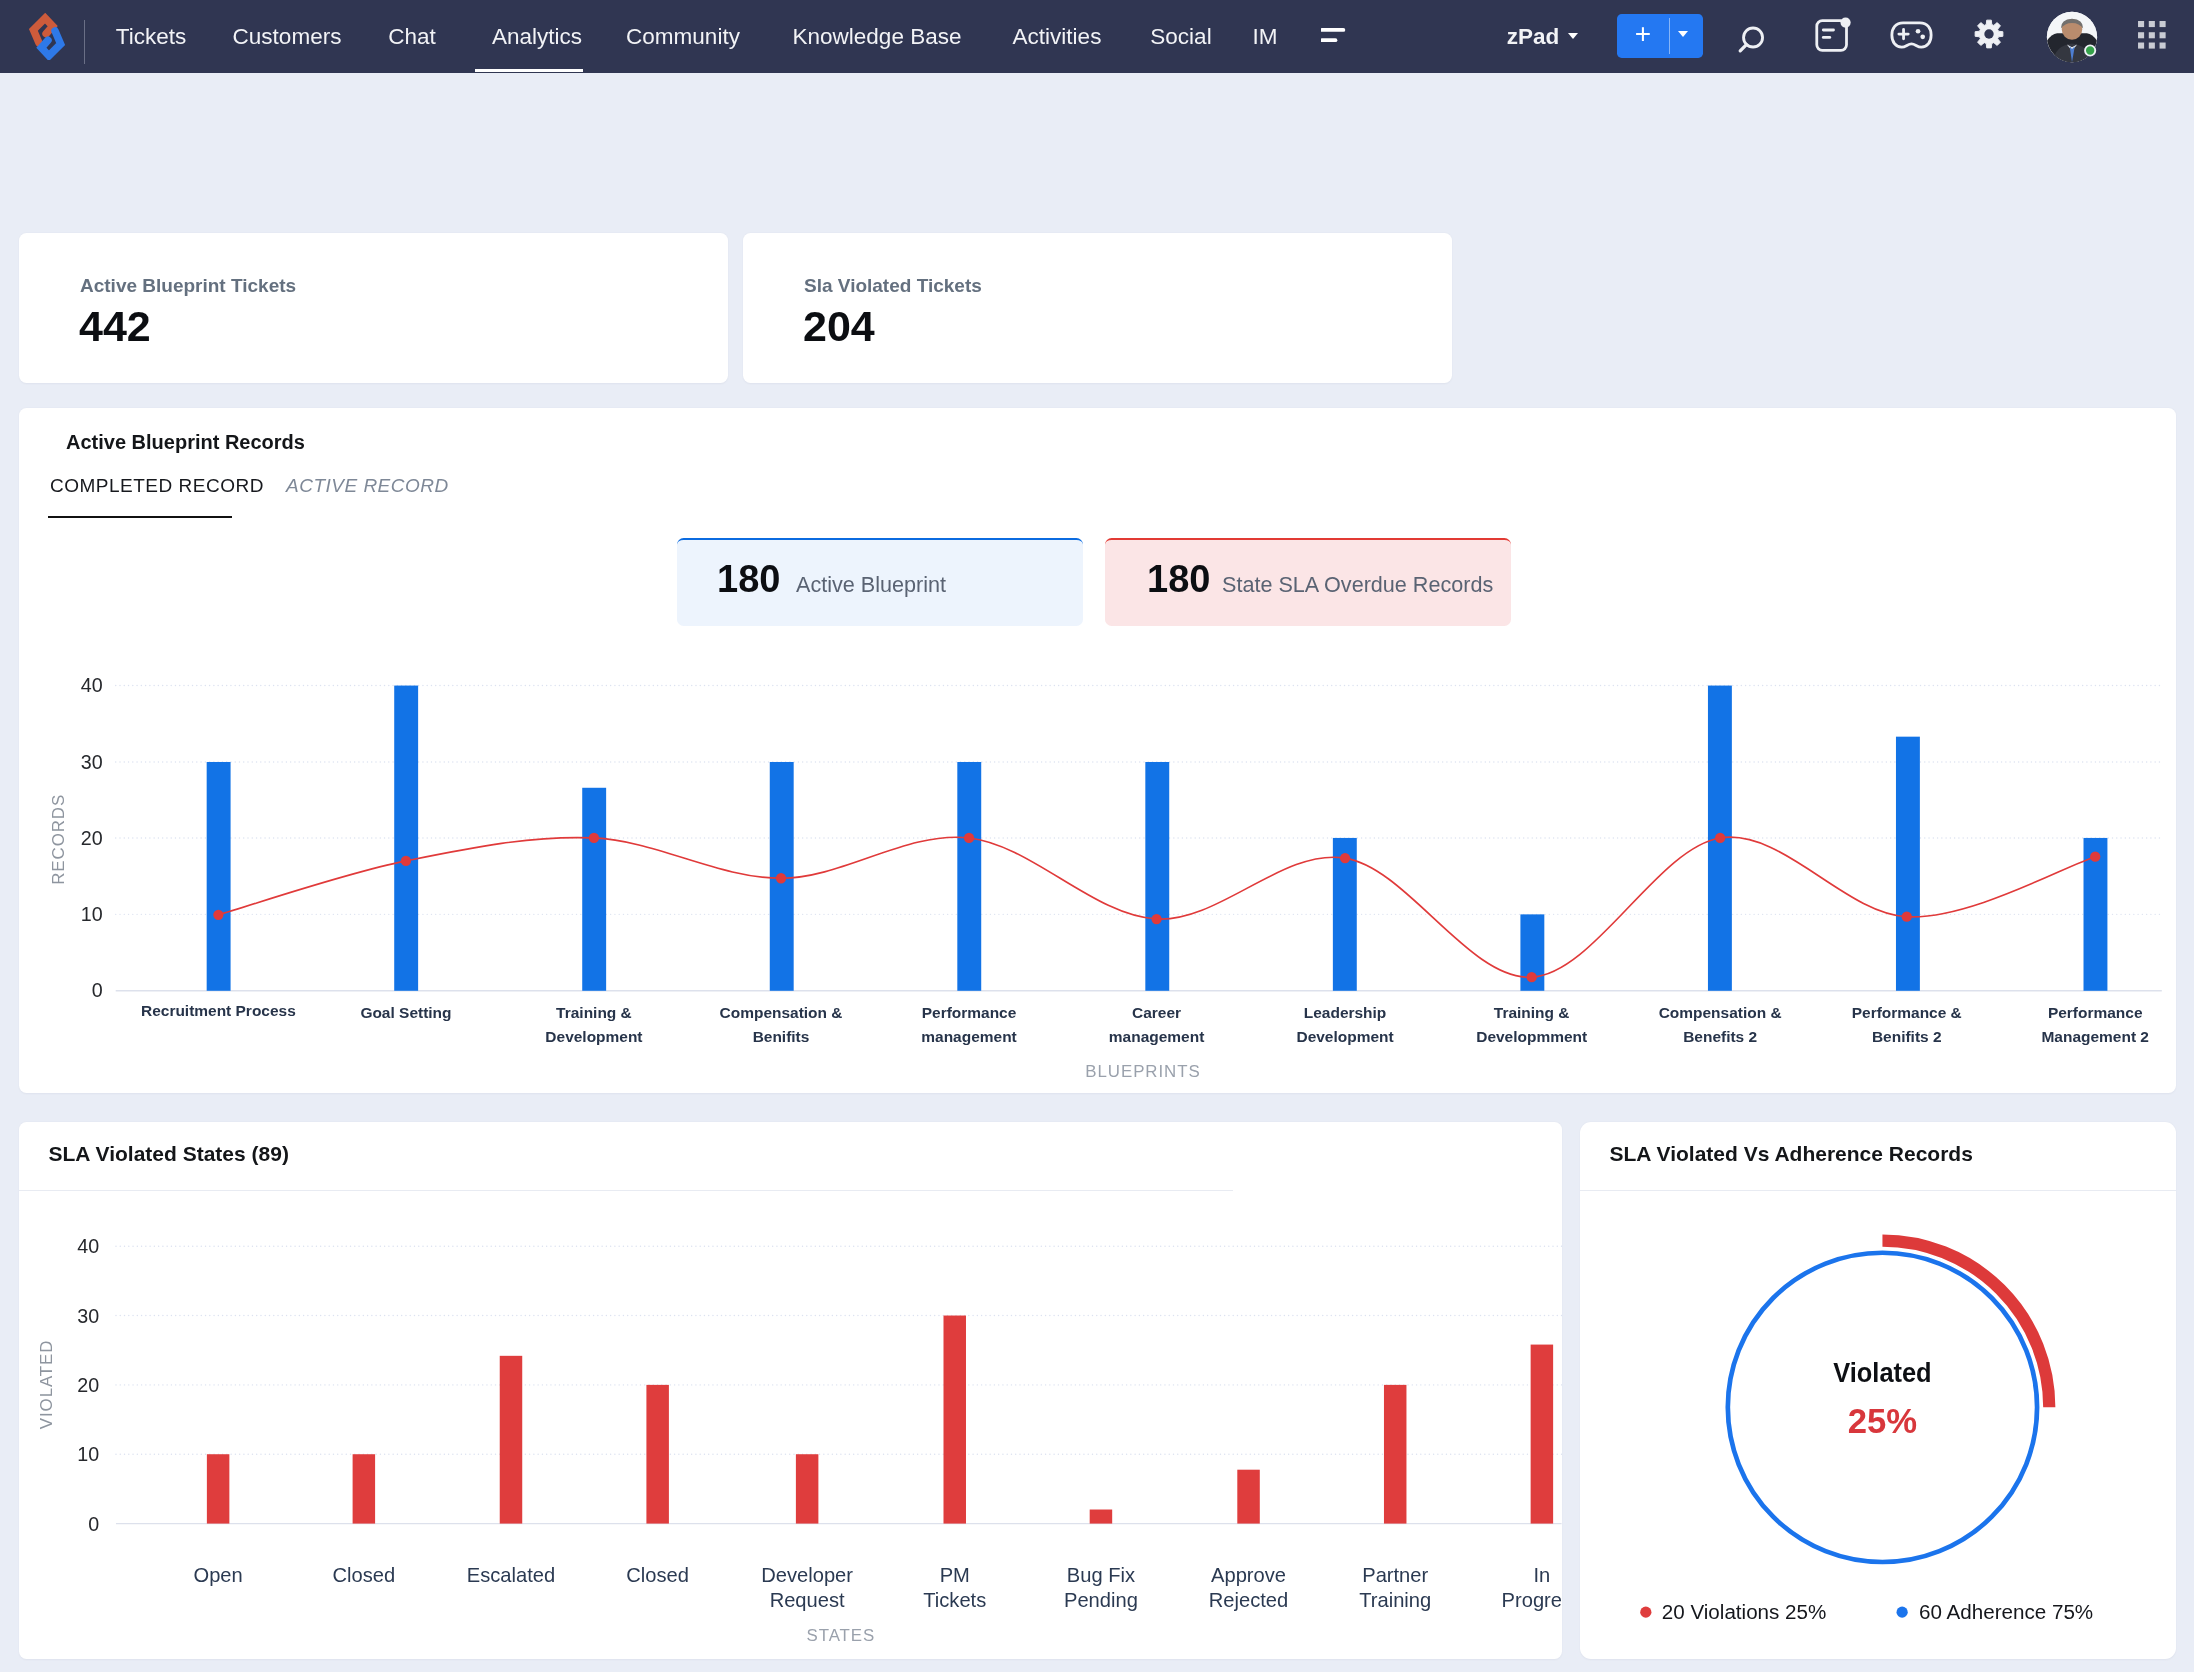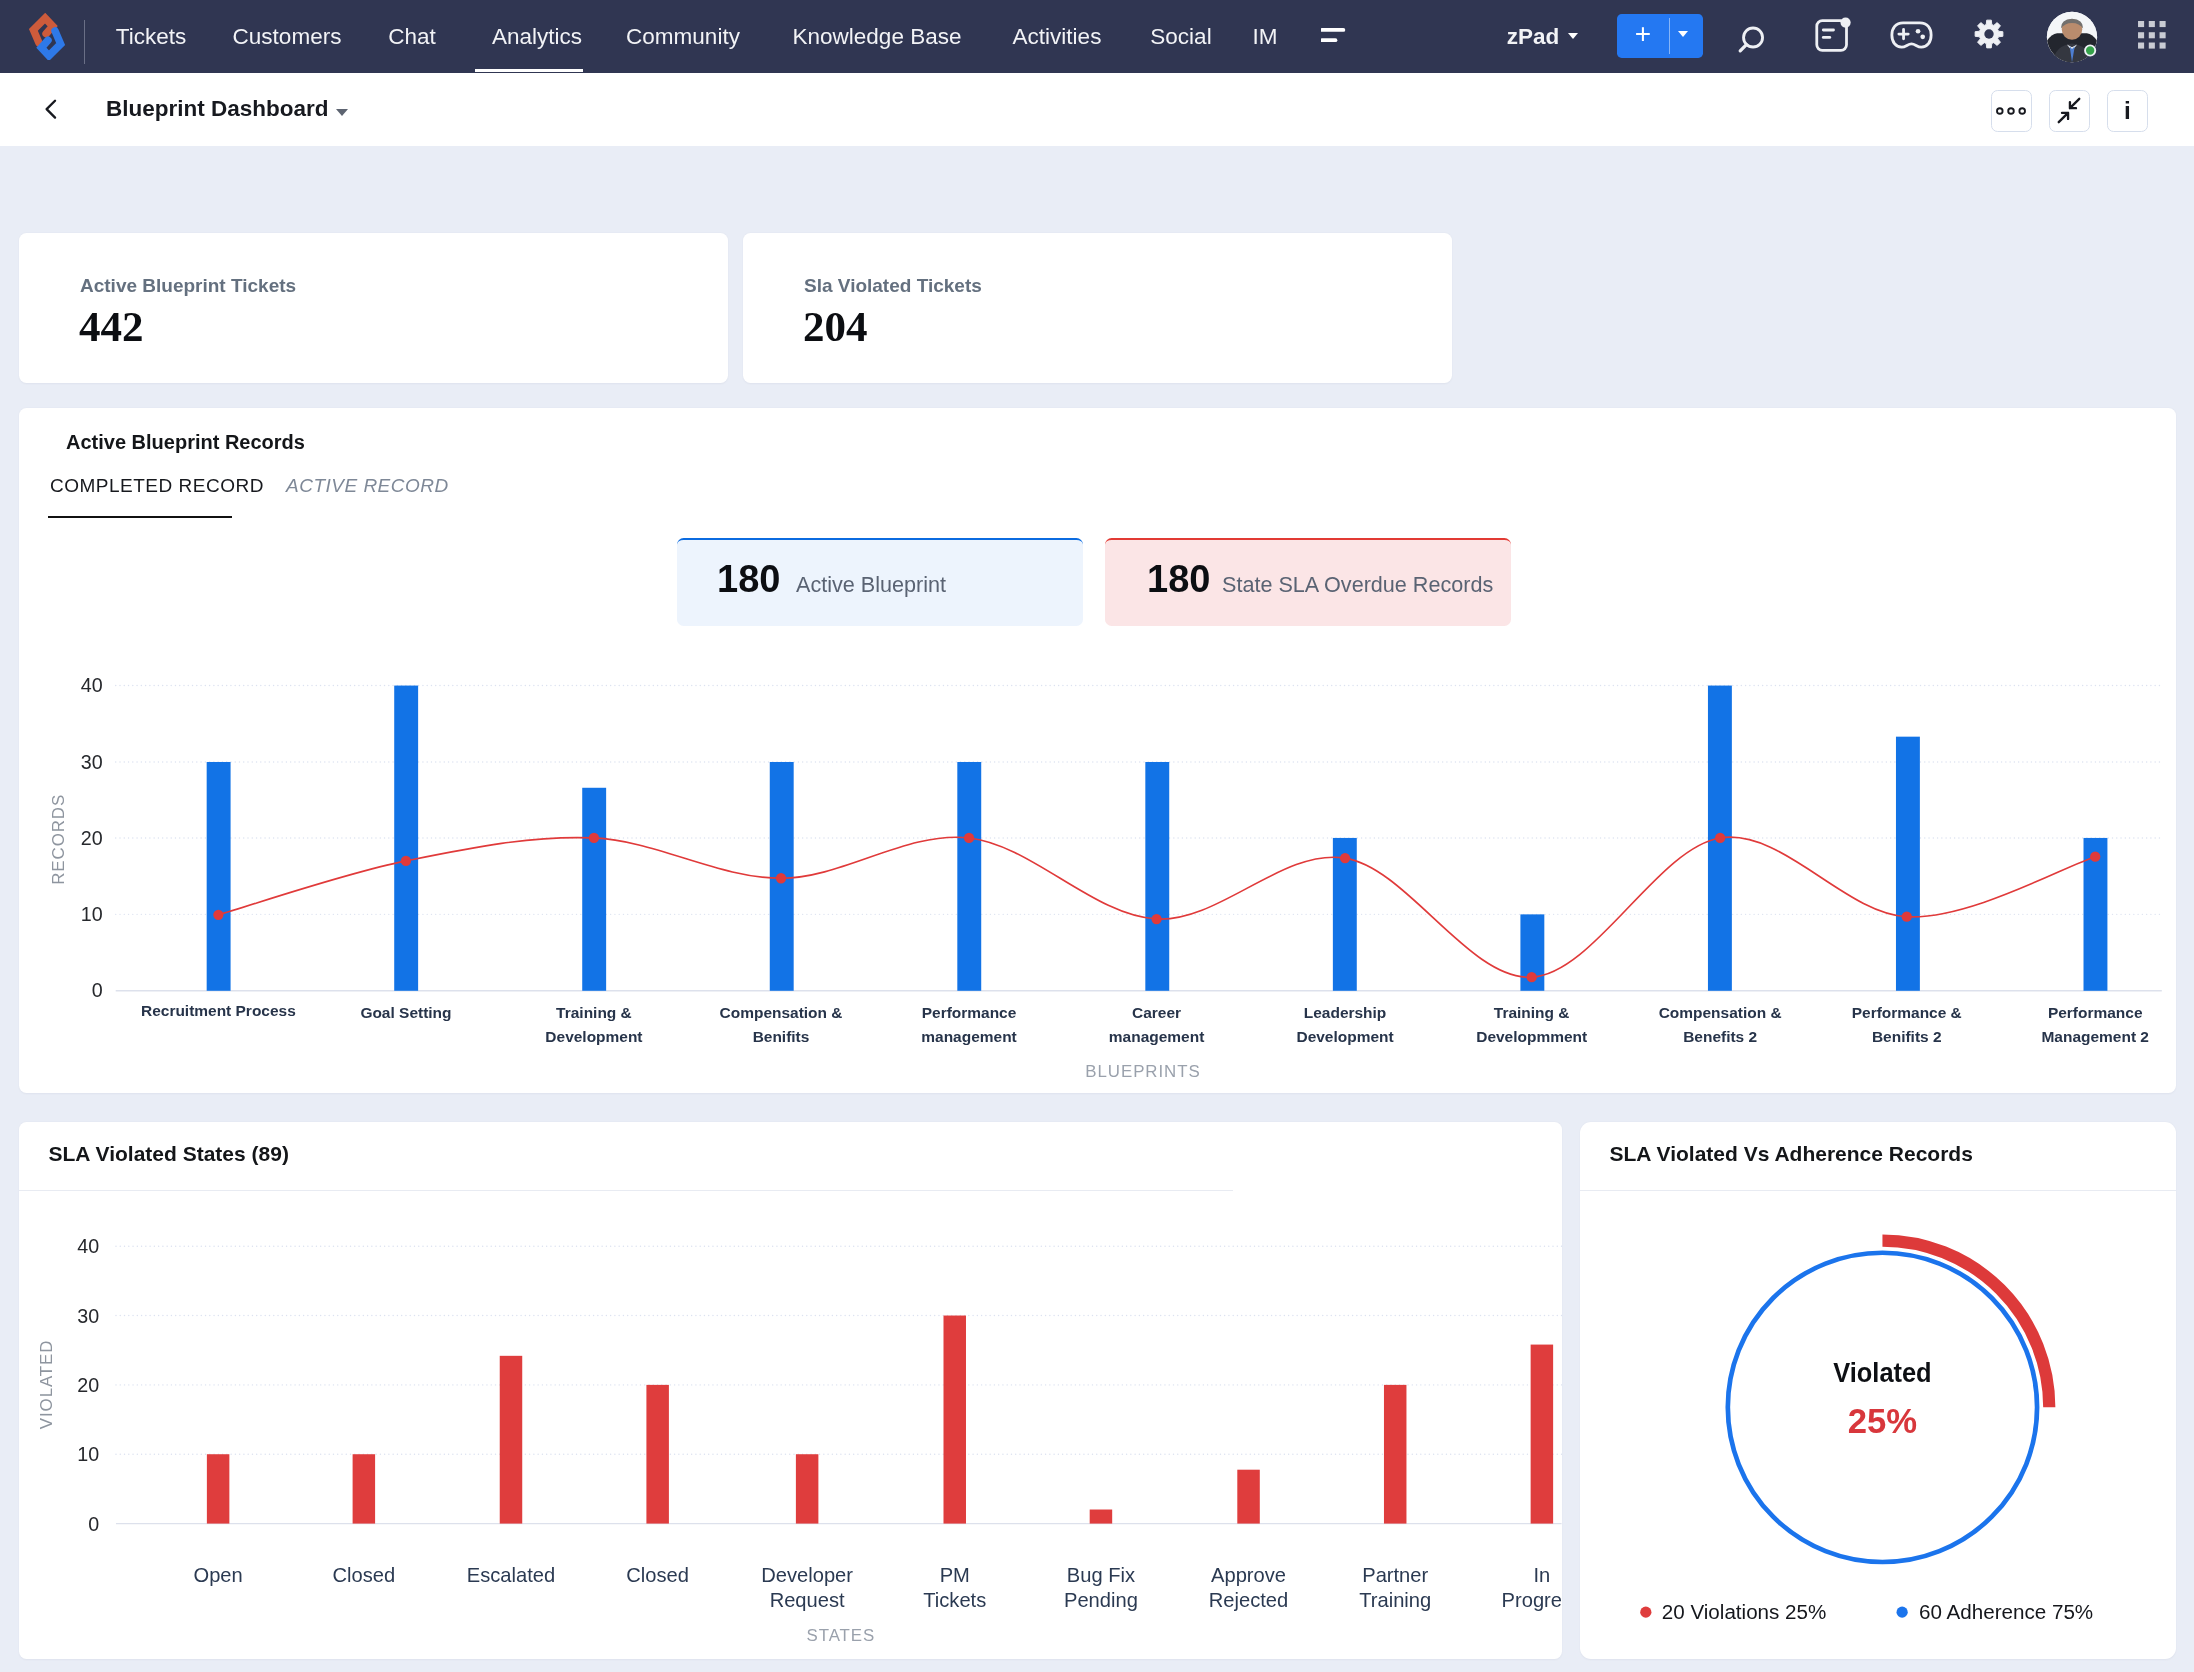--- a/index.html
+++ b/index.html
@@ -15,21 +15,21 @@
 #header { position:absolute; left:0; top:73px; width:2194px; height:73px; background:#ffffff; }
 #htitle { position:absolute; left:106px; top:23.4px; font-size:22.5px; font-weight:bold; color:#17191f; }
 .hbtn { position:absolute; top:17px; width:41px; height:42px; border:0.9px solid #d6deec; border-radius:6.6px; background:#fff; }
 
 #filters { position:absolute; left:0; top:146px; width:2194px; height:82px; background:#f1f3fa; }
 .fbtn { position:absolute; top:20.6px; height:38px; background:#ffffff; border:0.9px solid #d9dee9; border-radius:4.7px; font-size:19px; color:#24262e; line-height:37px; padding:0 17px; white-space:nowrap; }
 .fcaret { display:inline-block; width:0; height:0; border-left:5.2px solid transparent; border-right:5.2px solid transparent; border-top:6.1px solid #5f6675; vertical-align:middle; margin-left:12.2px; margin-top:-2.8px; }
 
 .scard { position:absolute; top:233px; height:150px; background:#fff; border-radius:7.5px; box-shadow:0 0.5px 1.9px rgba(30,40,80,0.05); }
 .scard .t { position:absolute; left:61px; top:42px; font-size:19px; font-weight:bold; color:#64707f; }
-.scard .v { position:absolute; left:60px; top:69px; font-size:43px; font-weight:bold; color:#0c0e12;font-family:Liberation Serif, serif; }
+.scard .v { position:absolute; left:60px; top:69px; font-size:43px; font-weight:bold; color:#0c0e12; }
 
 #main { position:absolute; left:19px; top:408px; width:2157px; height:685px; background:#fff; border-radius:7.5px; box-shadow:0 0.5px 1.9px rgba(30,40,80,0.05); overflow:hidden; }
 #main .title { position:absolute; left:47px; top:22.5px; font-size:20px; font-weight:bold; color:#141619; }
 .tab1 { position:absolute; left:31px; top:67px; font-size:19px; color:#17191e; letter-spacing:0.5px; }
 .tab2 { position:absolute; left:267px; top:67px; font-size:19px; color:#7e8897; letter-spacing:0.5px;font-style:italic; }
 .tabu { position:absolute; left:29px; top:108px; width:184px; height:2.3px; background:#111; }
 .chip { position:absolute; top:130px; height:88px; border-radius:6.6px; }
 .chip .num { font-size:38px; font-weight:bold; color:#0c0e12; }
 .chip .lab { font-size:21.6px; color:#5a6373; }
 
@@ -112,44 +112,20 @@
           <rect x="23" y="0" width="13" height="13"></rect>
           <rect x="46" y="0" width="13" height="13"></rect>
         <rect x="0" y="24" width="13" height="13"></rect>
           <rect x="23" y="24" width="13" height="13"></rect>
           <rect x="46" y="24" width="13" height="13"></rect>
         <rect x="0" y="46" width="13" height="13"></rect>
           <rect x="23" y="46" width="13" height="13"></rect>
           <rect x="46" y="46" width="13" height="13"></rect>
       </g>
     </svg>
-  </div>
-  <div id="header">
-    <svg class="abs" style="left:41px;top:24.4px;" width="20.6" height="24.4" viewBox="0 0 44 52">
-      <path d="M30 8 L12 26 L30 44" fill="none" stroke="#17191f" stroke-width="5" stroke-linecap="round" stroke-linejoin="round"></path>
-    </svg>
-    <div id="htitle">Blueprint Dashboard</div>
-    <div class="abs" style="left:336px;top:36px;width:0;height:0;border-left:6.1px solid transparent;border-right:6.1px solid transparent;border-top:7px solid #5d6471;"></div>
-    <div class="hbtn" style="left:1991px;"></div>
-    <div class="hbtn" style="left:2049px;"></div>
-    <div class="hbtn" style="left:2107px;"></div>
-    <svg class="abs" style="left:1995px;top:31px;" width="32" height="14" viewBox="0 0 68 30">
-      <g fill="none" stroke="#17191f" stroke-width="4">
-        <circle cx="10" cy="15" r="6"></circle>
-          <circle cx="34" cy="15" r="6"></circle>
-          <circle cx="58" cy="15" r="6"></circle>
-      </g>
-    </svg>
-    <svg class="abs" style="left:2055px;top:23.4px;" width="28" height="29" viewBox="0 0 60 62">
-      <g fill="none" stroke="#17191f" stroke-width="5" stroke-linecap="round" stroke-linejoin="round">
-        <path d="M52 6 L32 26 M32 13 L32 26 L45 26"></path>
-        <path d="M8 56 L28 36 M28 49 L28 36 L15 36"></path>
-      </g>
-    </svg>
-    <div class="abs" style="left:2107px;top:17px;width:41px;height:42px;text-align:center;font-size:24.4px;font-weight:bold;color:#17191f;line-height:42px;">i</div>
   </div>
   <div class="scard" style="left:19px;width:709px;">
       <div class="t">Active Blueprint Tickets</div>
       <div class="v">442</div>
     </div>
   <div class="scard" style="left:743px;width:709px;">
       <div class="t">Sla Violated Tickets</div>
       <div class="v">204</div>
     </div>
   <div id="main">

